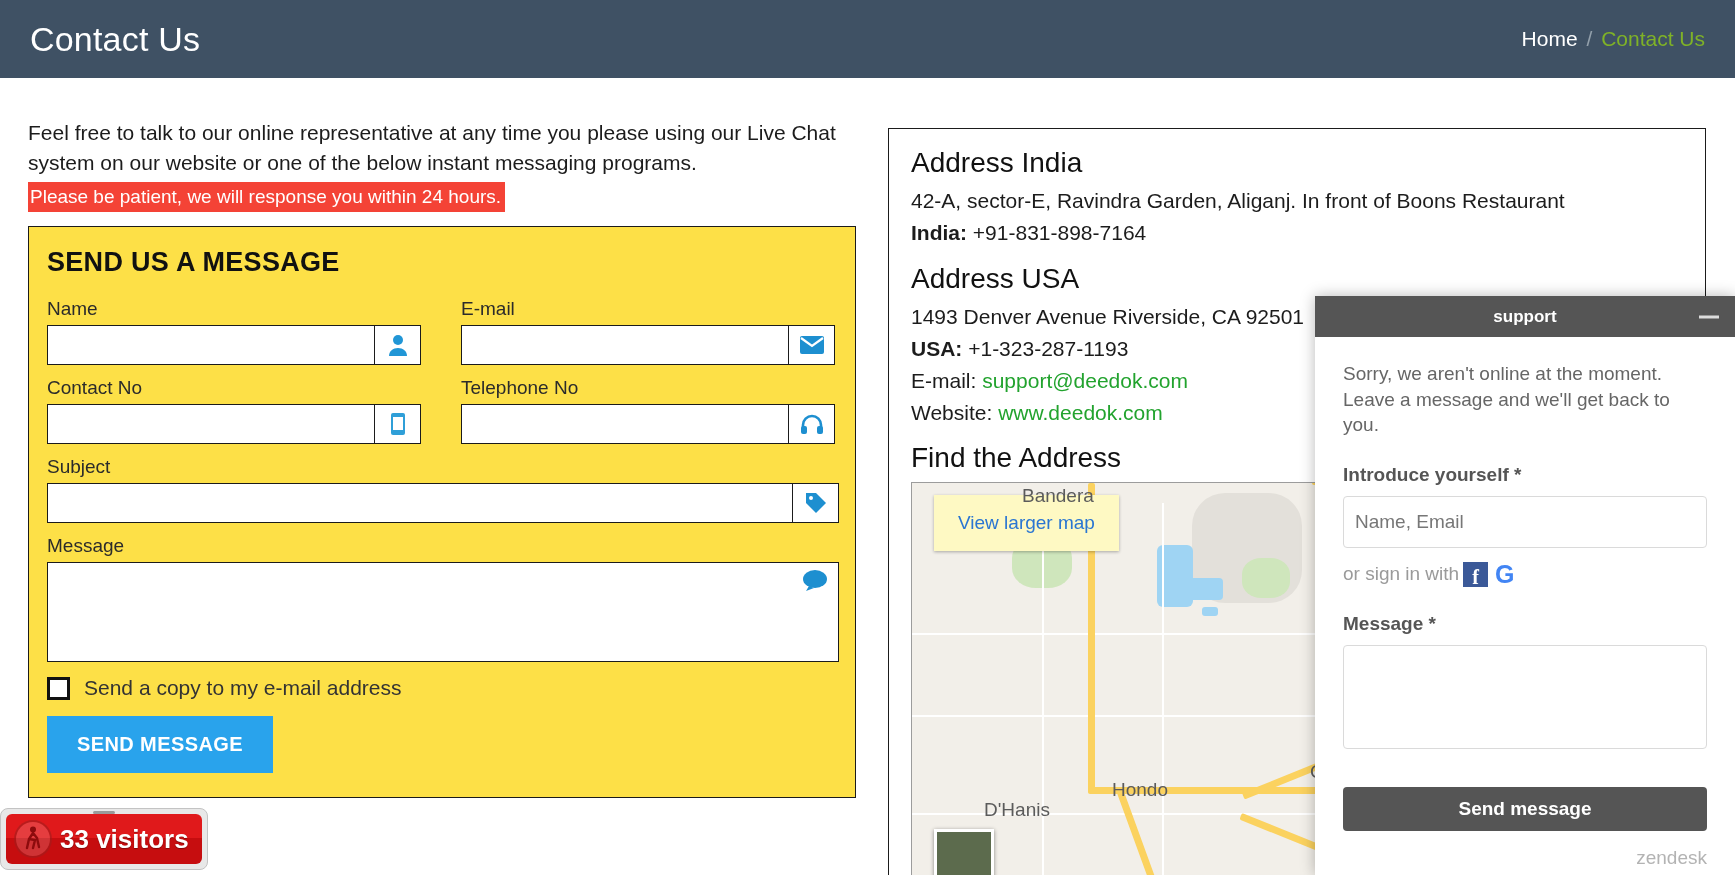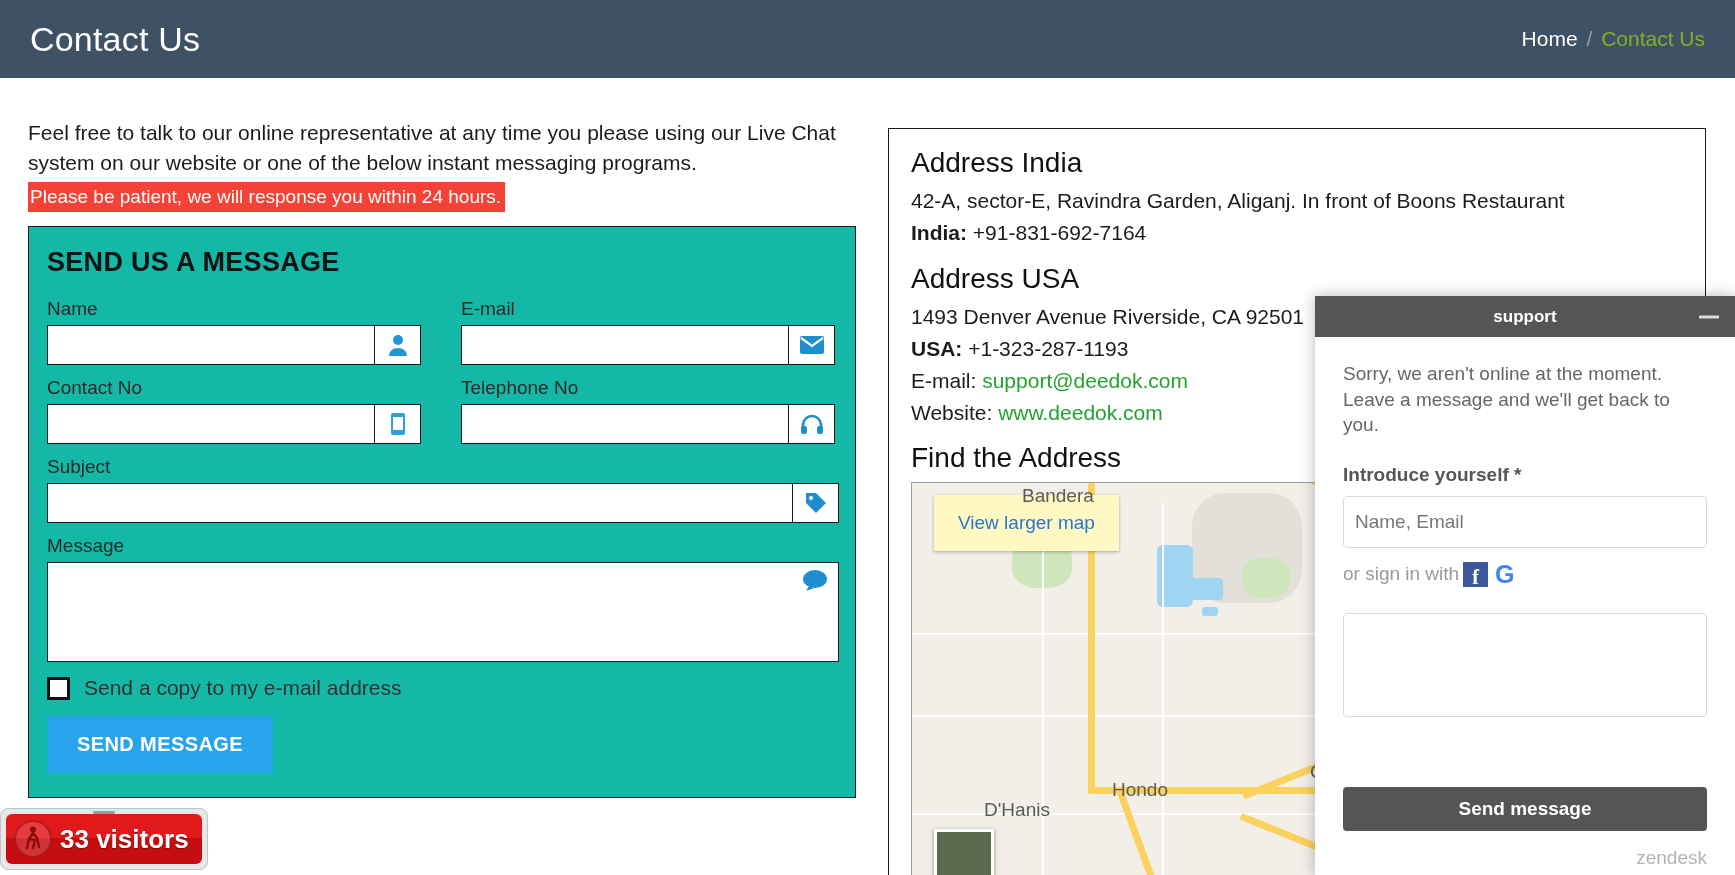--- a/index.html
+++ b/index.html
@@ -54,21 +54,21 @@
     padding: 1px 4px 2px 2px;
     margin-top: 4px;
   }
 
   
   .form-box {
     margin-top: 14px;
     border: 1px solid #1b1b1b;
     width: 828px;
     padding: 18px 18px 24px 18px;
-    background: #14b8a6;
+    background: #fde047;
   }
   .form-title {
     font-size: 27px; font-weight: bold; color: #111;
     letter-spacing: .3px;
     margin: 2px 0 20px 0;
   }
   .field-row { display: flex; gap: 40px; }
   .field { margin-bottom: 12px; }
   .field.half { width: 374px; }
   .field.full { width: 792px; }
@@ -438,21 +438,21 @@
 
       <button class="send-btn">SEND MESSAGE</button>
     </div>
   </div>
 
   <div class="right-col">
     <div class="addr-h">Address India</div>
     <div class="addr-p">42-A, sector-E, Ravindra Garden, Aliganj. In front of Boons Restaurant</div>
     <div class="addr-p">
       <b>India:</b>
-      <span>+91-831-692-7164</span>
+      <span>+91-831-898-7164</span>
     </div>
 
     <div class="addr-h second">Address USA</div>
     <div class="addr-p">1493 Denver Avenue Riverside, CA 92501</div>
     <div class="addr-p">
       <b>USA:</b>
       <span>+1-323-287-1193</span>
     </div>
     <div class="addr-p">
       <span>E-mail:</span>
@@ -533,20 +533,21 @@
 
     <div class="chat-label">Introduce yourself *</div>
     <input class="chat-input" type="text" placeholder="Name, Email" style="">
 
     <div class="signin-row">
       <span class="signin-text">or sign in with</span>
       <span class="fb-icon">f</span>
       <span class="g-icon">G</span>
     </div>
 
+    <div class="chat-label">Message *</div>
     <textarea class="chat-textarea" placeholder="" style=""></textarea>
   </div>
   <div class="chat-footer">
     <button class="chat-send">Send message</button>
   </div>
   <div class="zendesk-brand">zendesk</div>
 </div>
 
 <div class="visitors-widget">
   <span class="visitors-grip"></span>

